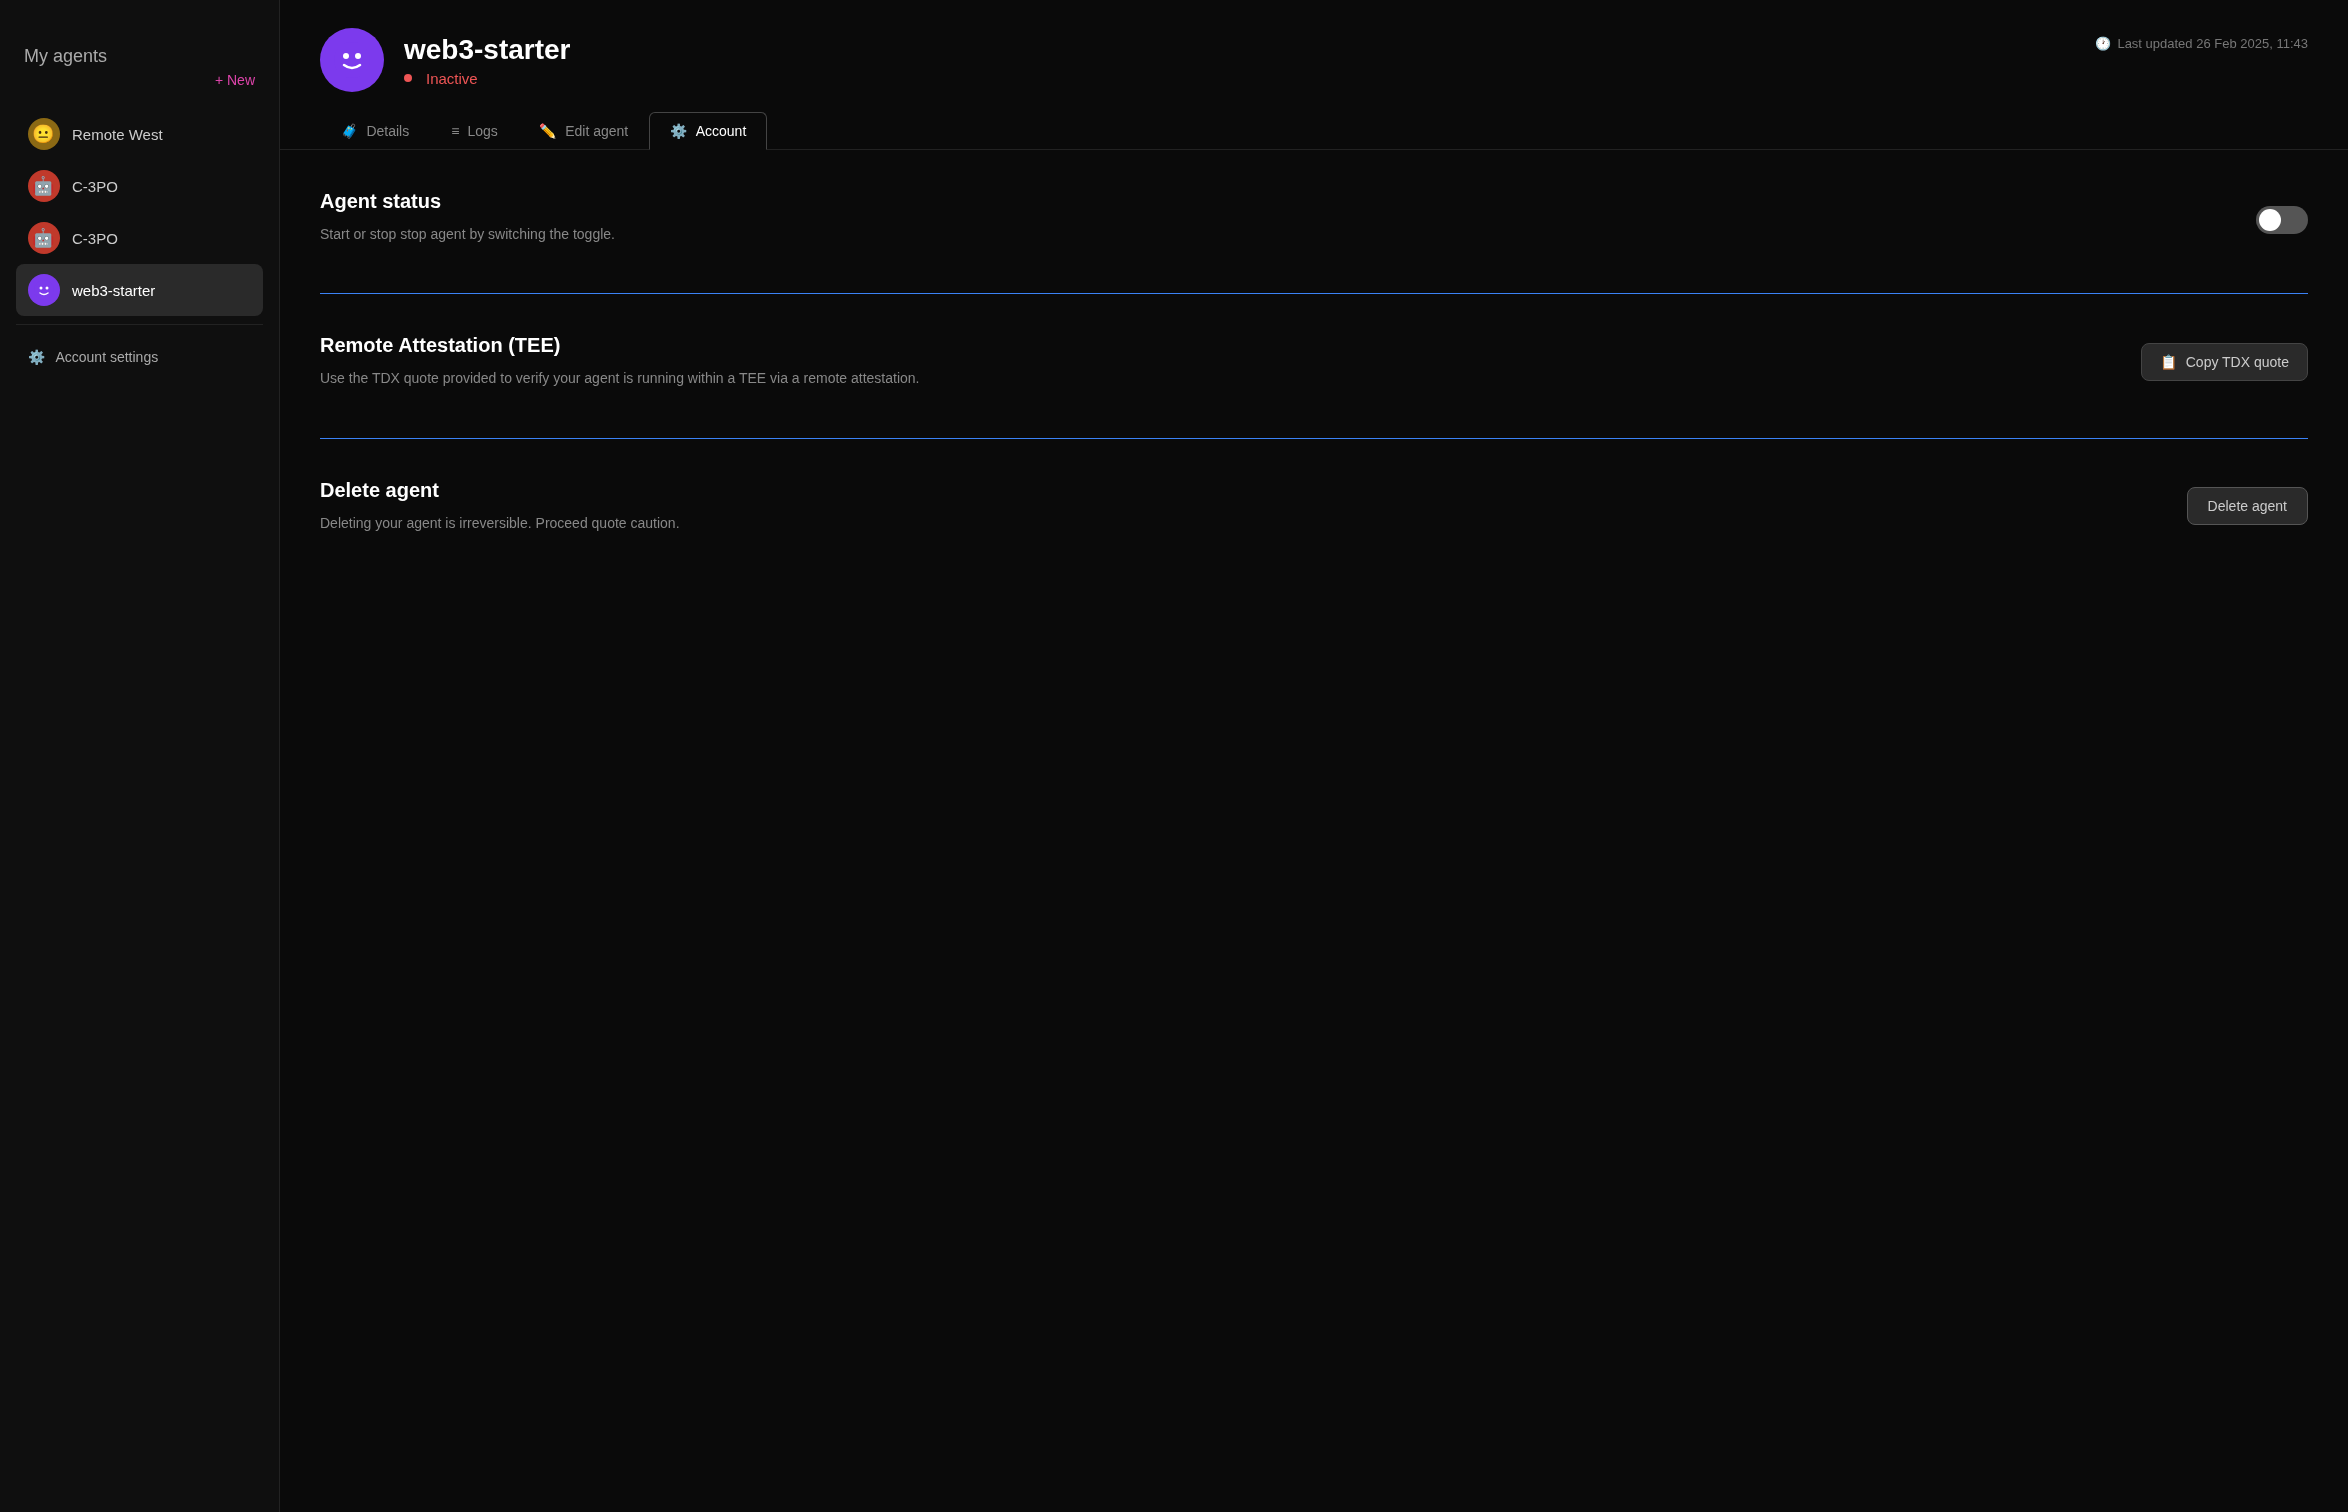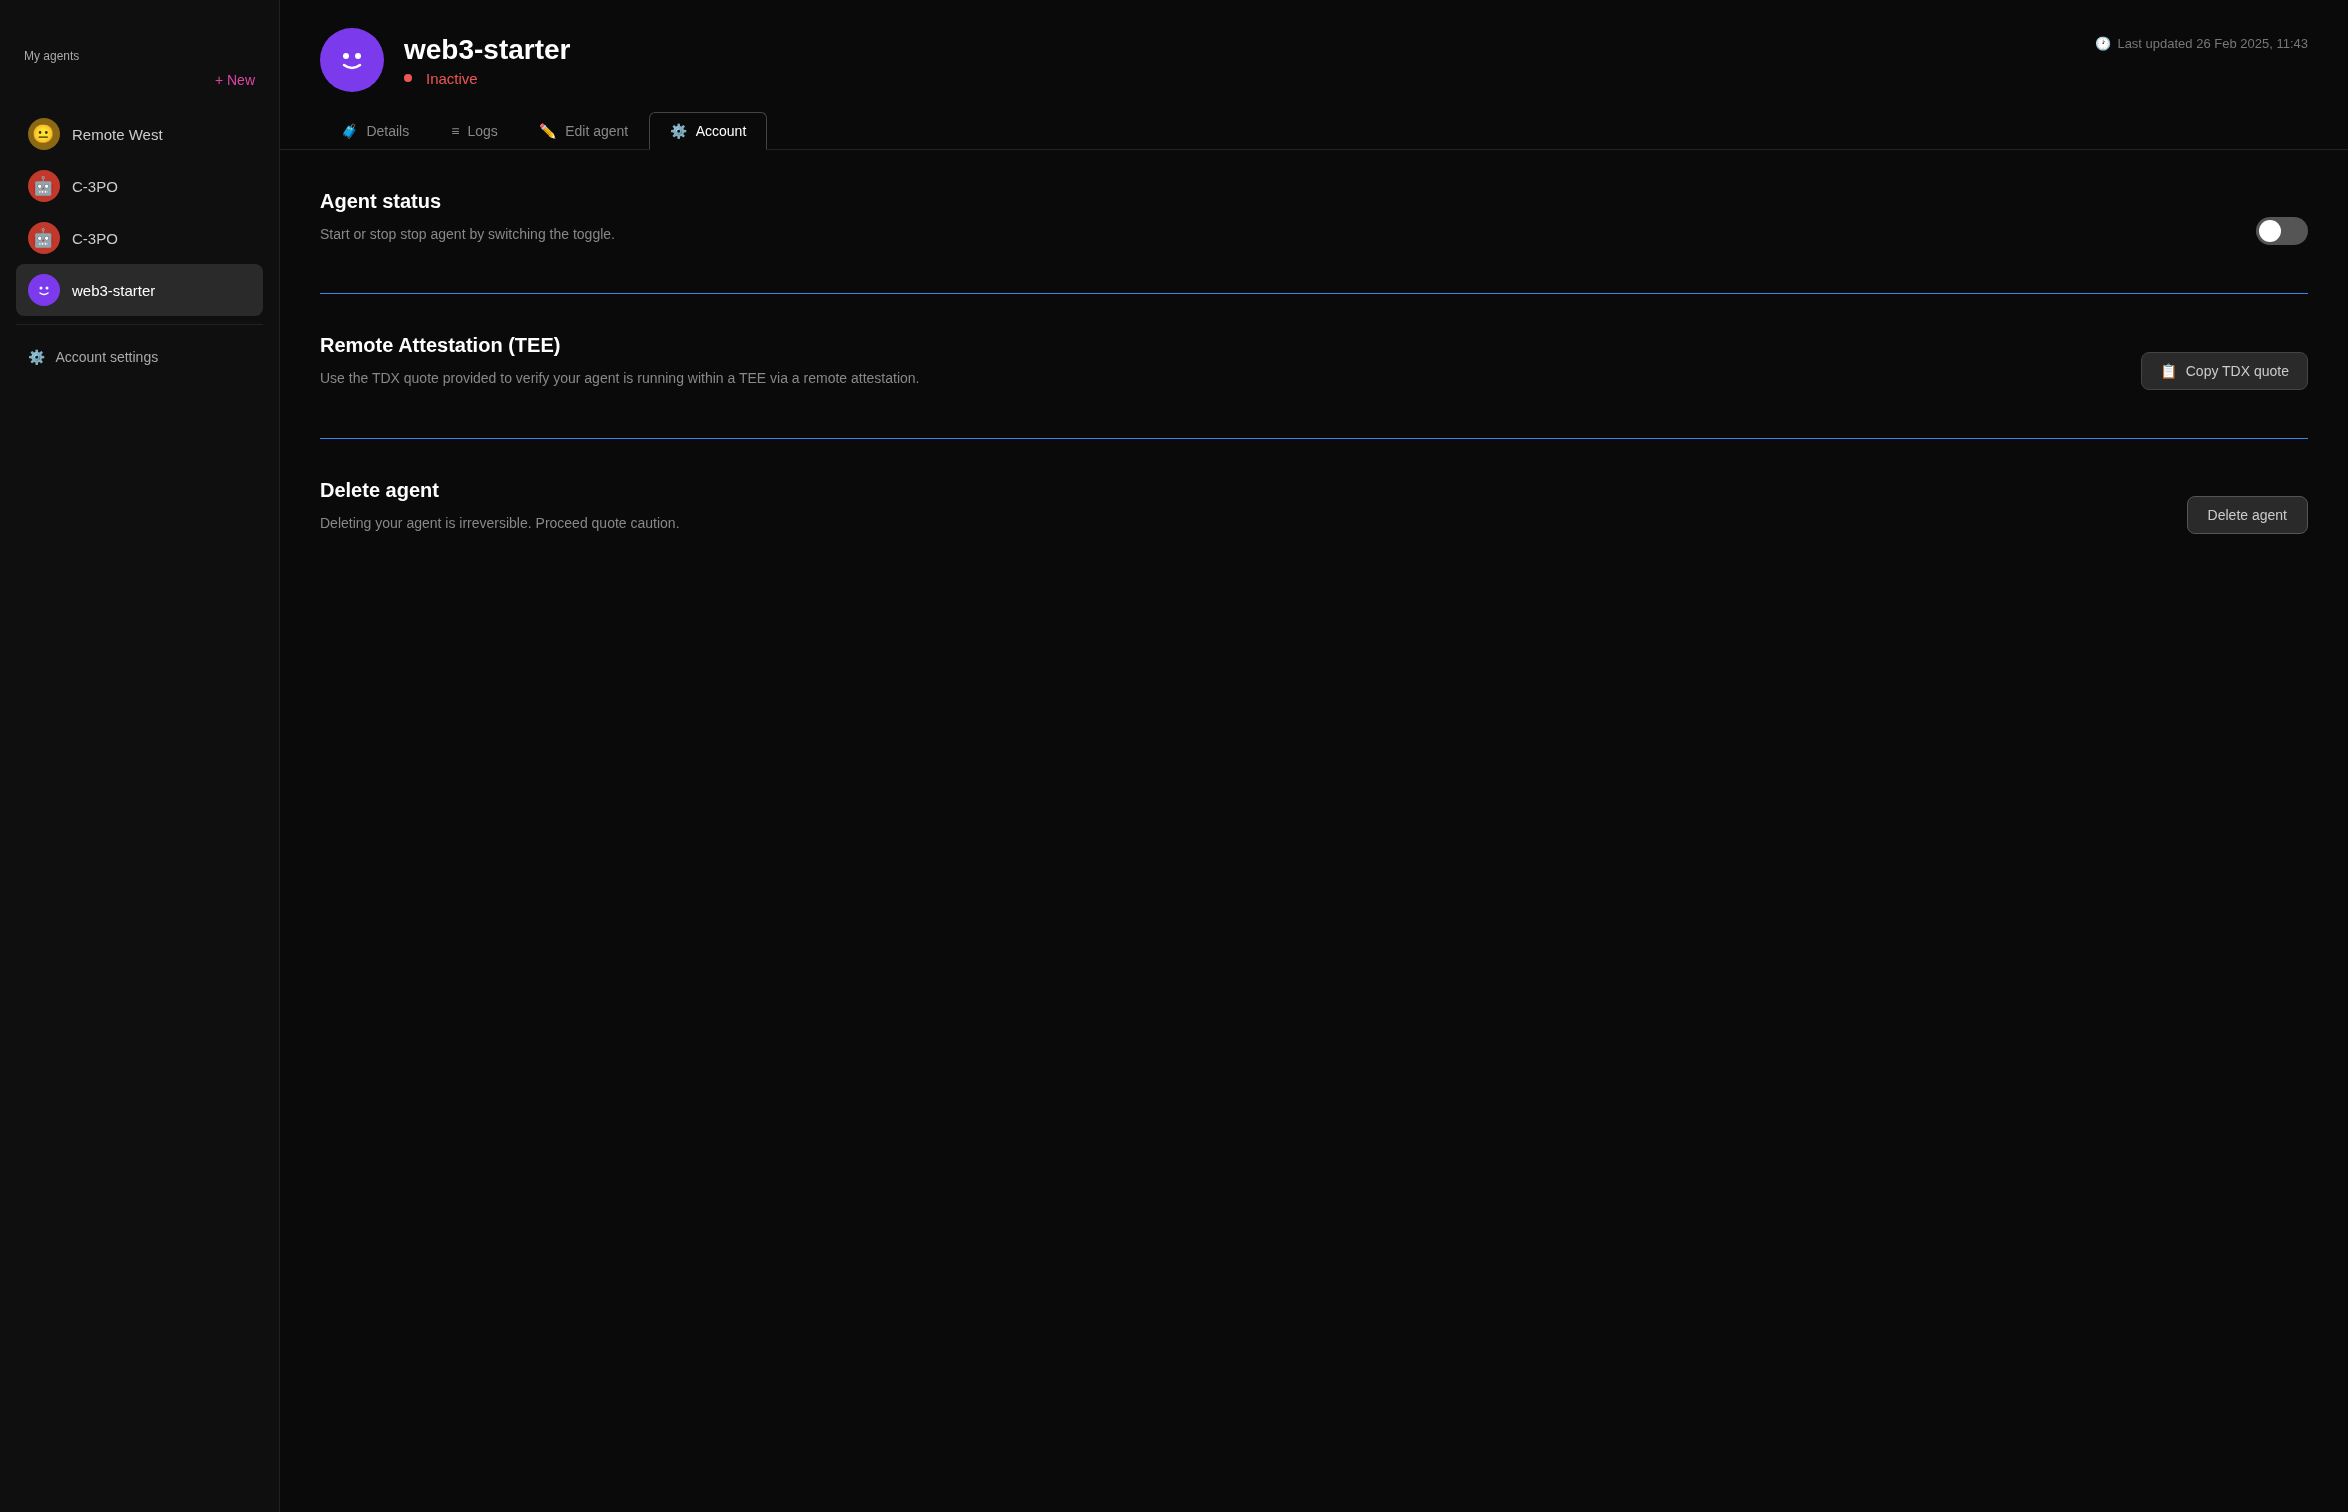--- a/index.html
+++ b/index.html
@@ -24,21 +24,21 @@
     }
     .sidebar-header {
       display: flex;
       align-items: center;
       justify-content: space-between;
       margin-bottom: 20px;
       padding: 0 8px;
     }
     .sidebar-title {
       color: #aaa;
-      font-size: 12px;
+      font-size: 18px;
       font-weight: 500;
     }
     .new-button {
       color: #d4a;
       font-size: 14px;
       background: none;
       border: none;
       cursor: pointer;
       display: flex;
       align-items: center;
@@ -207,21 +207,21 @@
 
     .settings-section {
       margin-bottom: 48px;
     }
     .settings-section + .settings-section {
       border-top: 1px solid #3b82f6;
       padding-top: 40px;
     }
     .section-row {
       display: flex;
-      align-items: flex-end;
+      align-items: center;
       justify-content: space-between;
     }
     .section-text {}
     .section-title {
       font-size: 20px;
       font-weight: 700;
       color: #fff;
       margin-bottom: 10px;
     }
     .section-desc {

